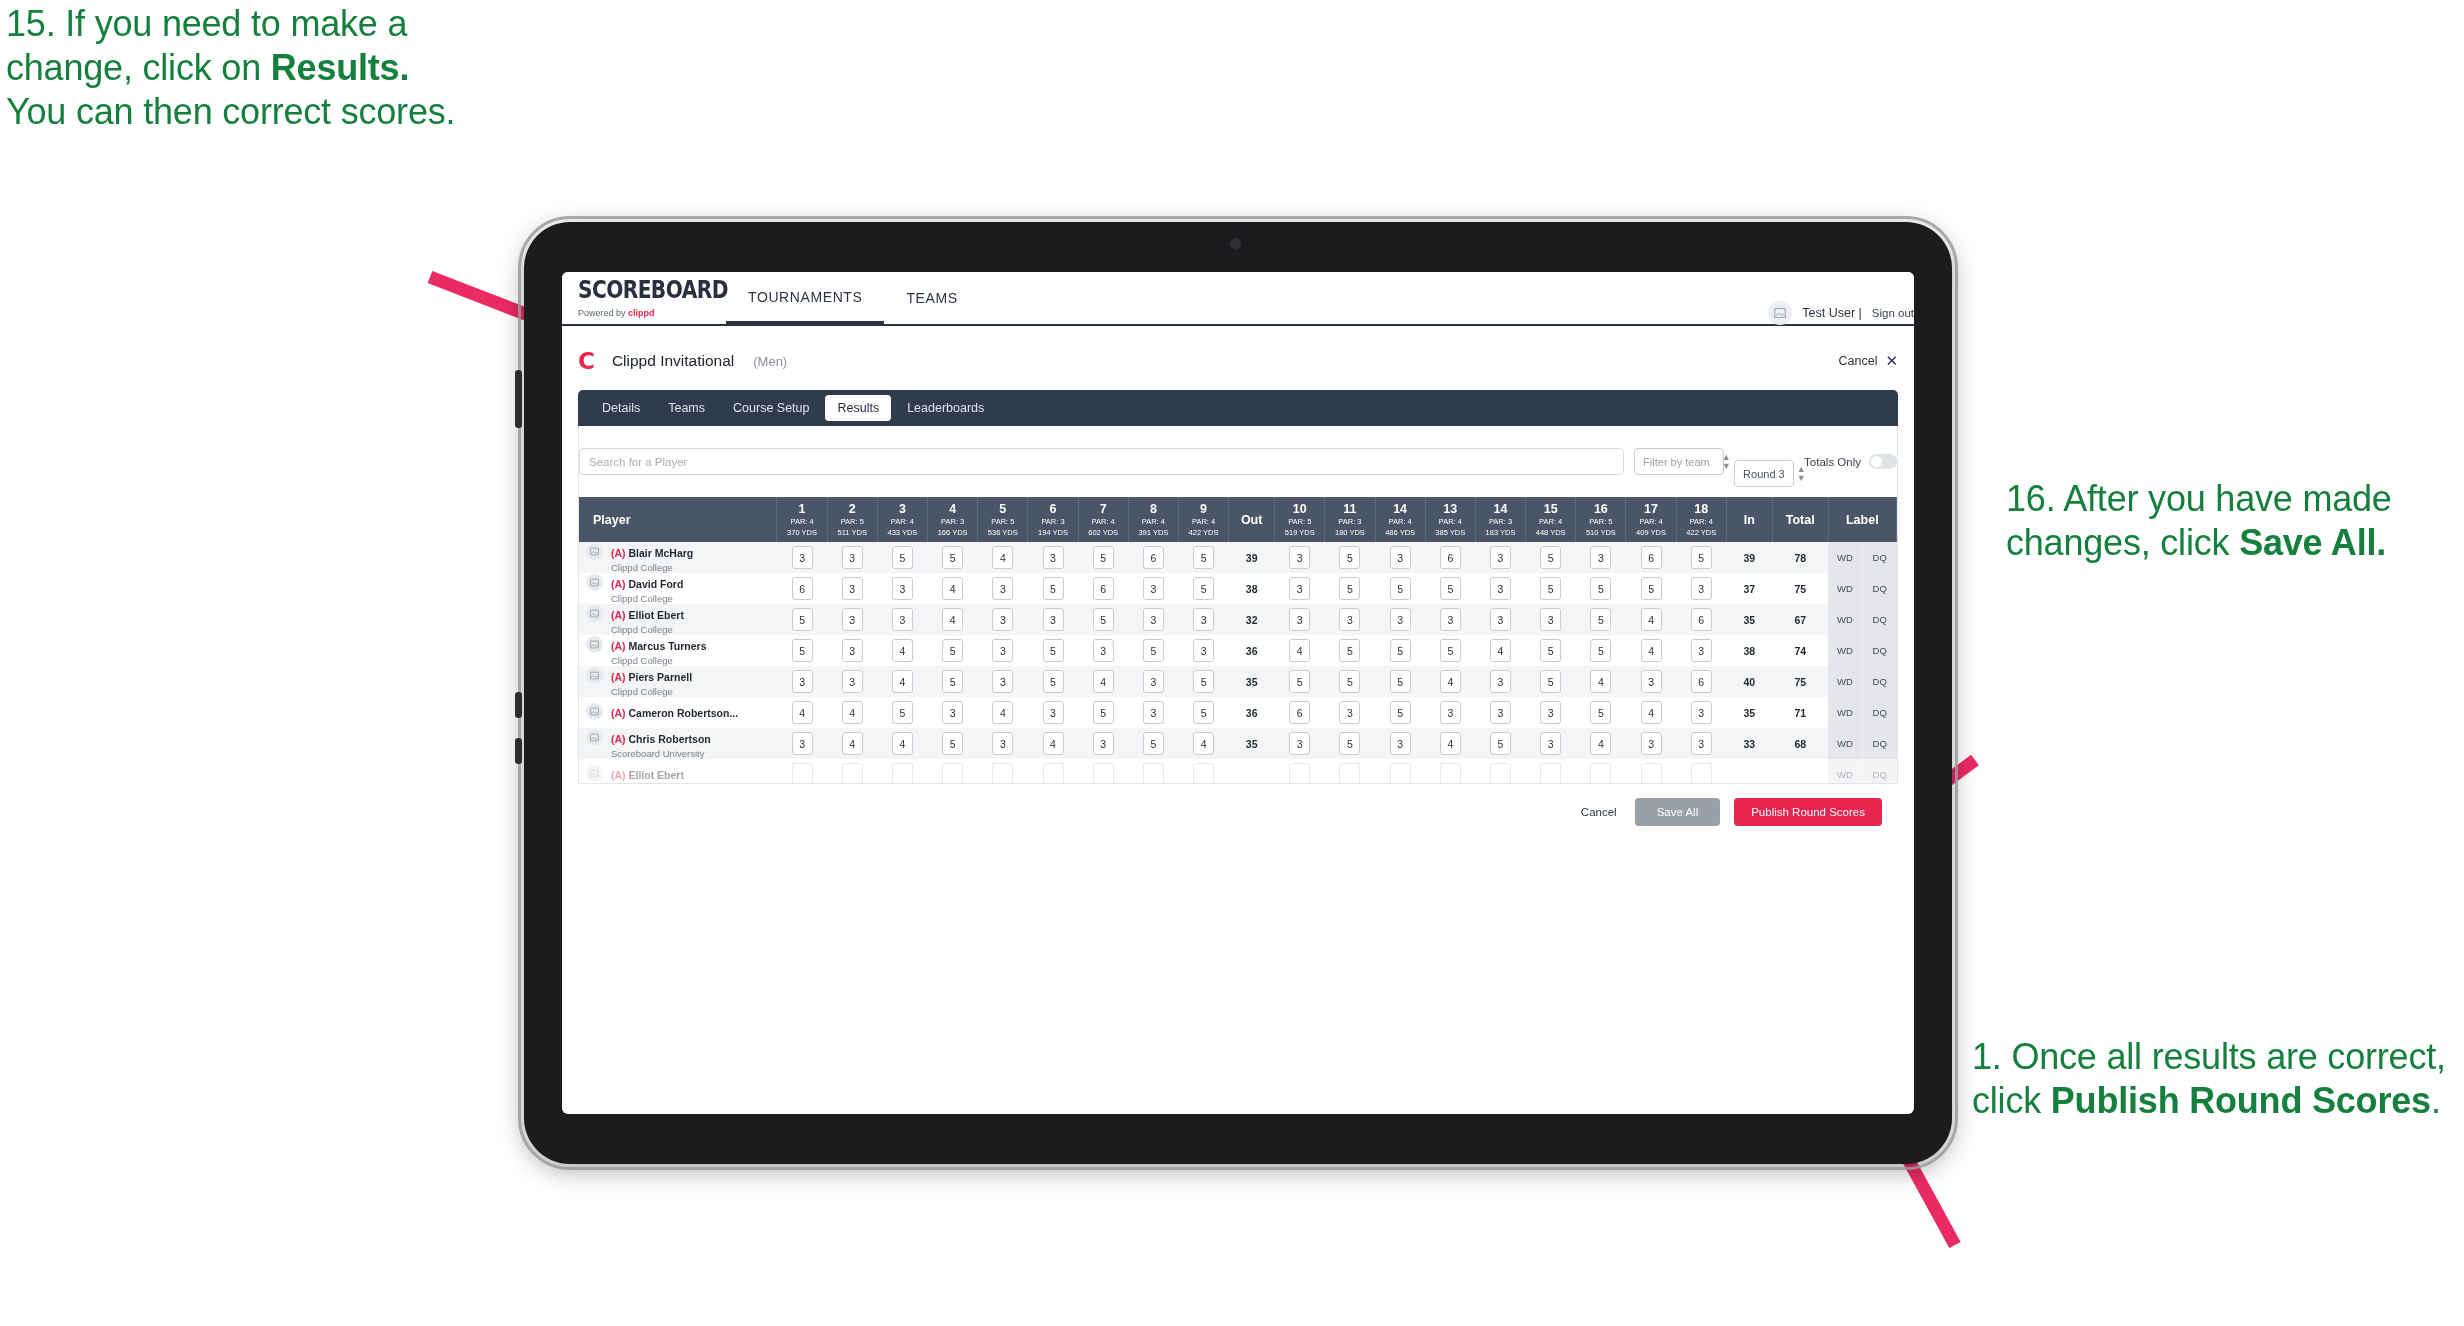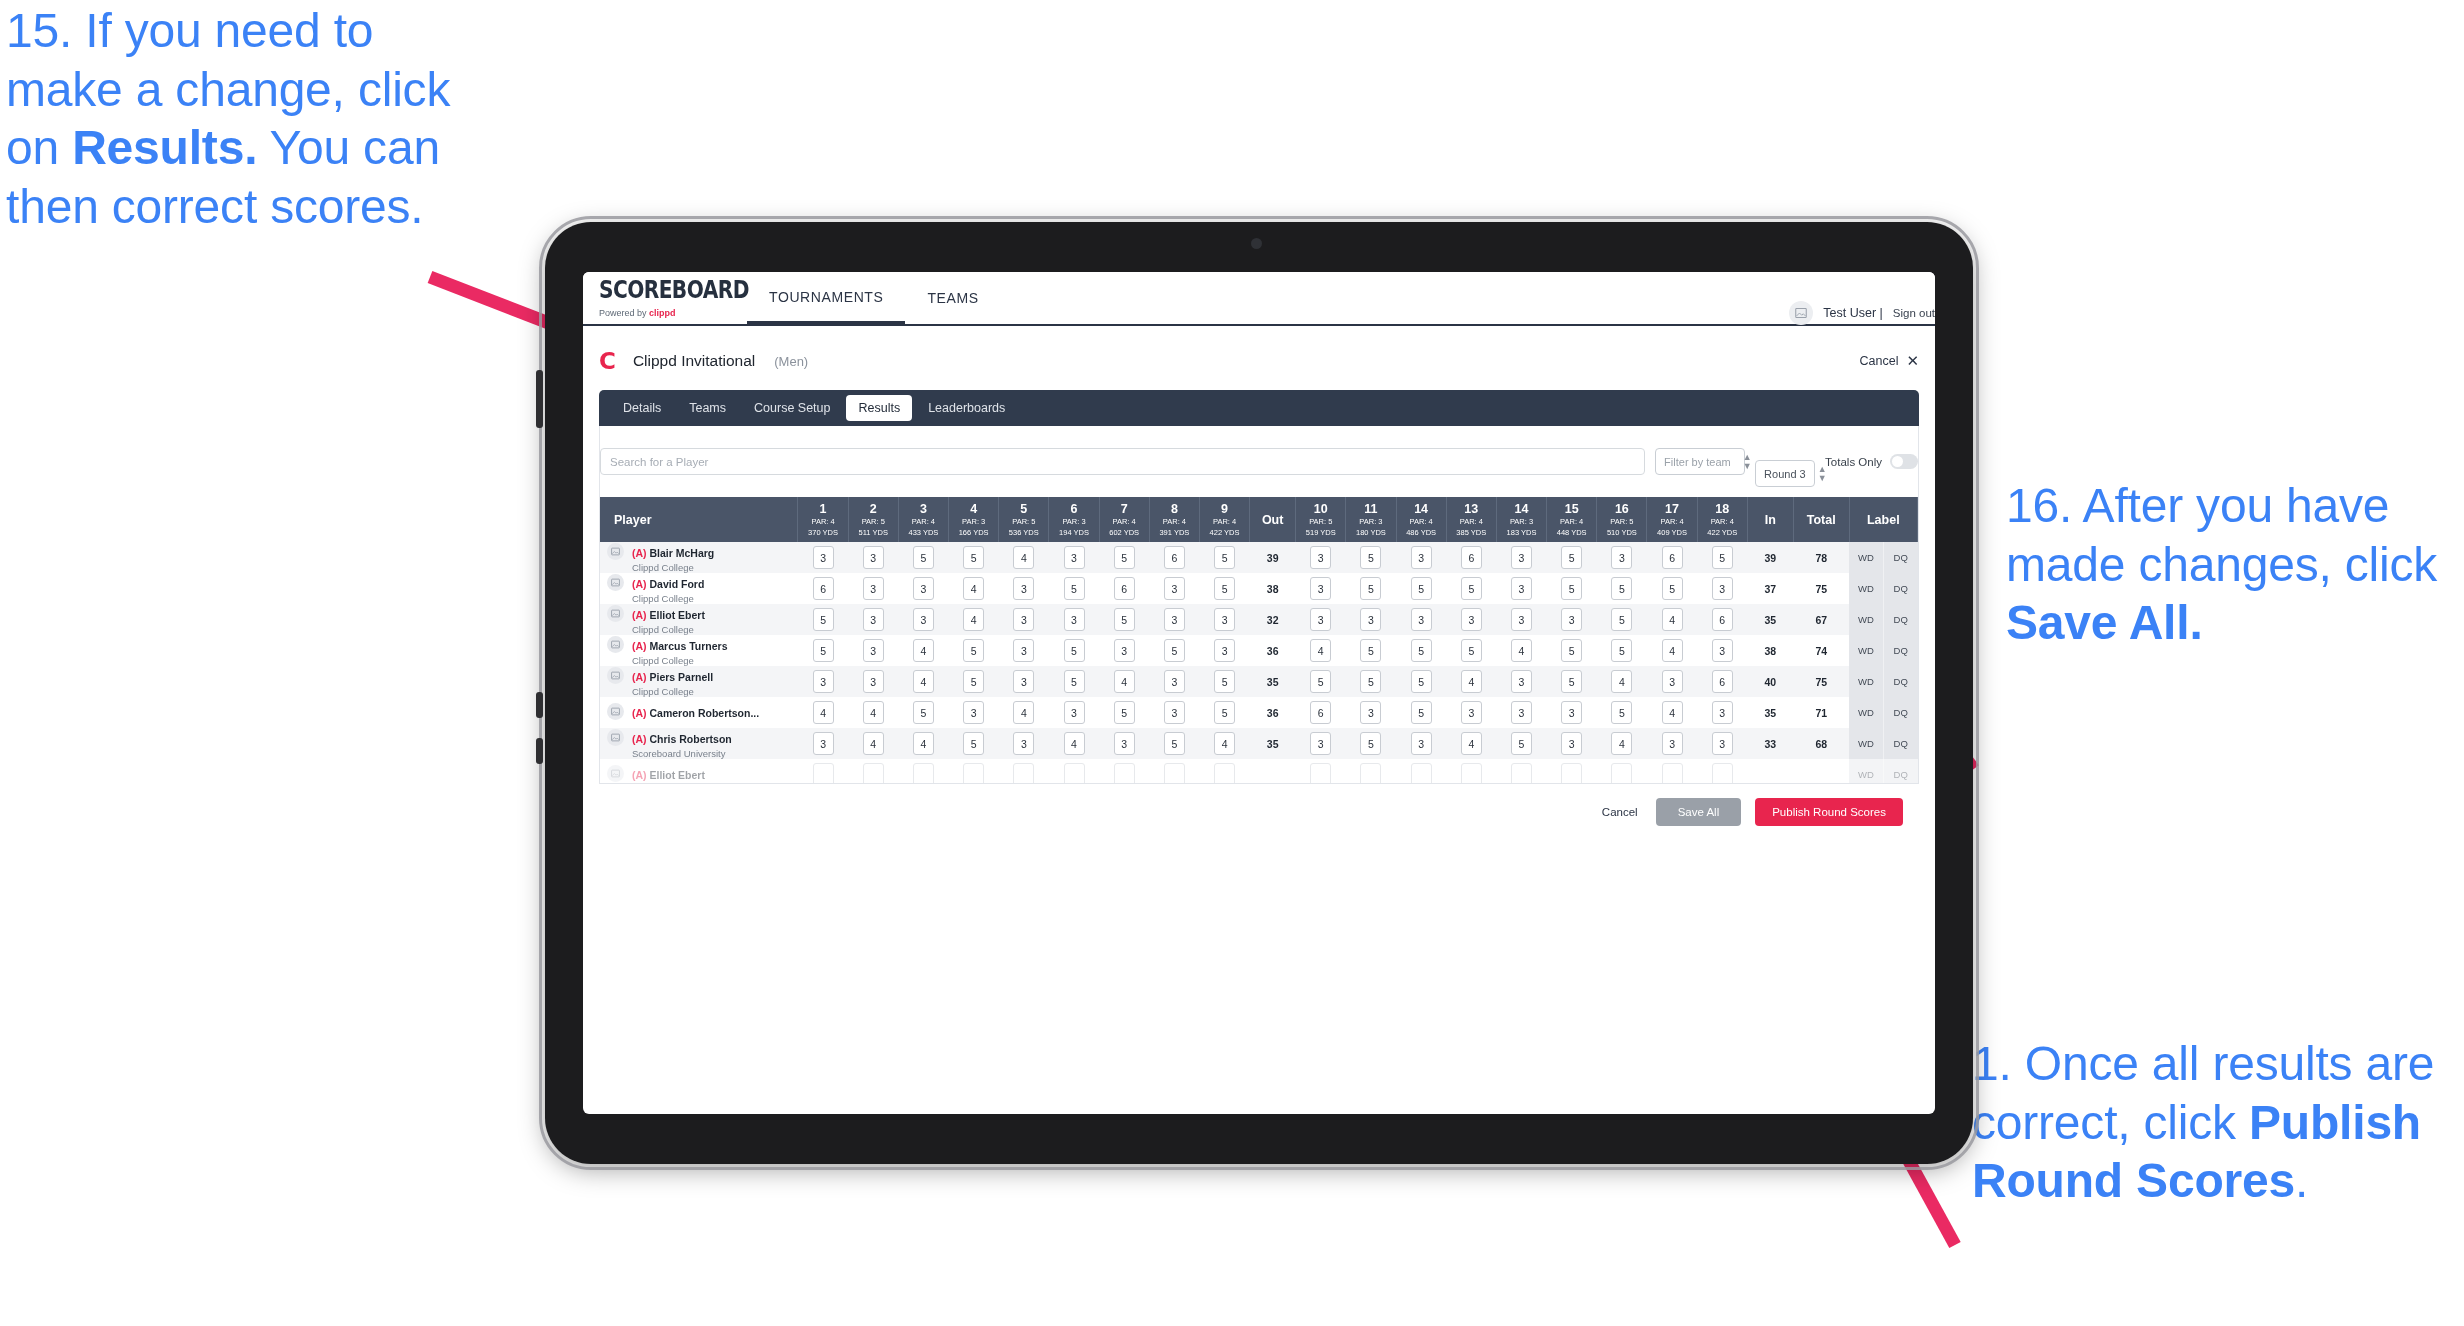--- a/index.html
+++ b/index.html
@@ -7,36 +7,36 @@
     width: 2464px; height: 1326px;
     background: #ffffff;
     font-family: "Liberation Sans", sans-serif;
     overflow: hidden;
   }
   #stage { position: relative; width: 2464px; height: 1326px; }
 
   
   .callout {
     position: absolute;
-    color: #3b82f6;
-    font-size: 48px;
+    color: #15803d;
+    font-size: 36px;
     line-height: 1.22;
     font-family: "Liberation Sans", sans-serif;
     letter-spacing: -0.2px;
   }
   .callout b { font-weight: bold; }
   #callout-15 { left: 6px;  top: 2px;   width: 470px; }
   #callout-16 { left: 2006px; top: 477px; width: 460px; }
   #callout-17 { left: 1972px; top: 1035px; width: 492px; }
 
   .arrow-svg { position: absolute; left: 0; top: 0; width: 2464px; height: 1326px; pointer-events: none; }
 
   
   #tablet {
-    position: absolute; left: 545px; top: 222px;
+    position: absolute; left: 524px; top: 222px;
     width: 1428px; height: 942px;
     background: #1c1c1e;
     border-radius: 46px;
     box-shadow: 0 6px 26px rgba(0,0,0,.35);
   }
   #tablet::before { 
     content: ""; position: absolute; left: -6px; top: -6px; right: -6px; bottom: -6px;
     border-radius: 52px; border: 3px solid #9a9aa0; opacity: .85;
   }
   .dev-btn { position: absolute; background: #2e2e31; border-radius: 3px; }

